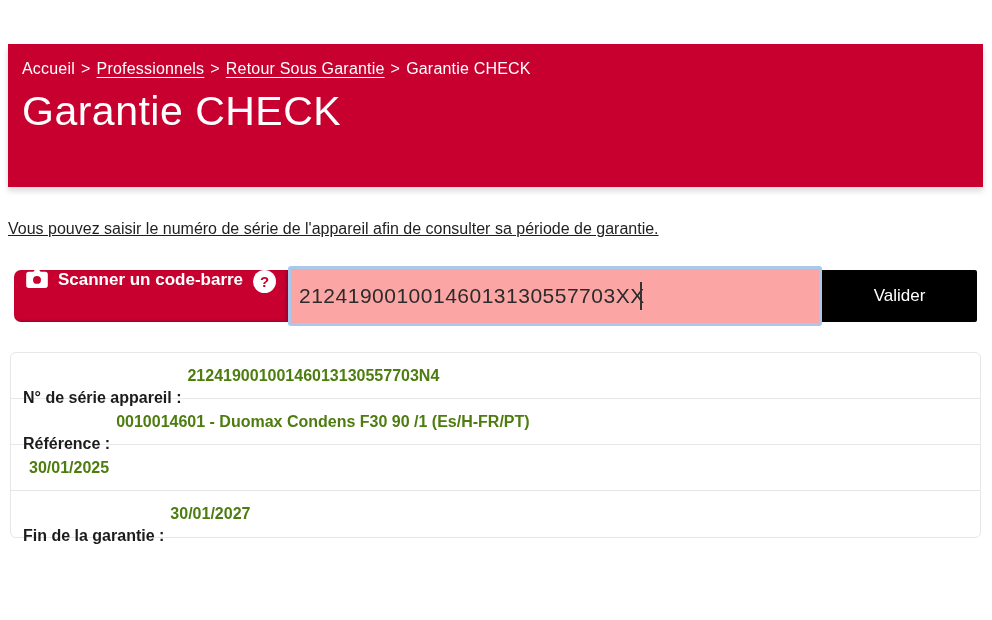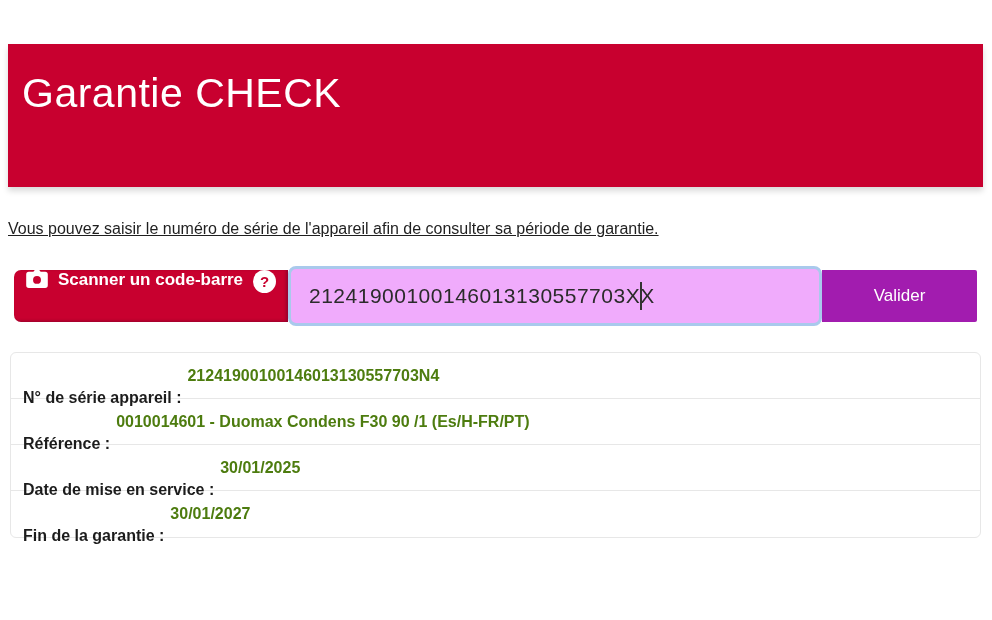--- a/index.html
+++ b/index.html
@@ -85,39 +85,39 @@
     cursor: pointer;
   }
   .serial-wrap {
     position: relative;
     flex: 1 1 auto;
     height: 60px;
   }
   .serial-input {
     width: 100%; height: 100%;
     border: 3px solid #a9c9ec;
-    border-radius: 8px;
-    background: #f0abfc;
+    border-radius: 3px;
+    background: #fca5a5;
     font-family: "Liberation Sans", sans-serif;
     font-size: 21px;
     color: #2b2b2b;
-    padding: 0 0 0 18px;
+    padding: 0 0 0 8px;
     letter-spacing: 0.5px;
     outline: none;
   }
   .caret {
     position: absolute;
     left: 352px; top: 16px;
     width: 2px; height: 28px;
     background: #333333;
   }
   .validate-button {
     flex: 0 0 155px;
     height: 52px;
-    background: #a21caf;
+    background: #000000;
     border: none;
     border-radius: 0 2px 2px 0;
     color: #ffffff;
     font-family: "Liberation Sans", sans-serif;
     font-size: 17px;
     font-weight: 400;
     cursor: pointer;
   }
 
   
@@ -138,20 +138,23 @@
     border-bottom: 1px solid #e7e7e7;
   }
   .result-row:last-child { border-bottom: none; align-items: center; }
   .row-label { font-weight: 700; color: #1c1c1c; white-space: pre; margin-top: 44px; }
   .row-value { color: #4d7c0f; padding-left: 6px; font-weight: bold; }
 </style>
 </head>
 <body>
 
 <div class="banner">
+  <div class="breadcrumb">
+    <span>Accueil</span><span class="crumb-sep">&gt;</span><span class="crumb-link">Professionnels</span><span class="crumb-sep">&gt;</span><span class="crumb-link">Retour Sous Garantie</span><span class="crumb-sep">&gt;</span><span>Garantie CHECK</span>
+  </div>
   <h1 class="banner-title">Garantie CHECK</h1>
 </div>
 
 <p class="intro">Vous pouvez saisir le numéro de série de l'appareil afin de consulter sa période de garantie.</p>
 
 <div class="search-group">
   <button class="scan-button">
     <span class="camera-icon">
       <svg viewBox="0 0 24 20" width="22" height="18">
         <path fill="#ffffff" d="M8 2 L9.5 0 H14.5 L16 2 H21 A3 3 0 0 1 24 5 V17 A3 3 0 0 1 21 20 H3 A3 3 0 0 1 0 17 V5 A3 3 0 0 1 3 2 Z"></path>
@@ -173,20 +176,19 @@
 <div class="results-table">
   <div class="result-row">
     <span class="row-label">N° de série appareil :</span>
     <span class="row-value">21241900100146013130557703N4</span>
   </div>
   <div class="result-row">
     <span class="row-label">Référence :</span>
     <span class="row-value">0010014601 - Duomax Condens F30 90 /1 (Es/H-FR/PT)</span>
   </div>
   <div class="result-row">
-    <span class="row-label">Date de mise en service :</span>
     <span class="row-value">30/01/2025</span>
   </div>
   <div class="result-row">
     <span class="row-label">Fin de la garantie :</span>
     <span class="row-value">30/01/2027</span>
   </div>
 </div>
 
 </body></html>

